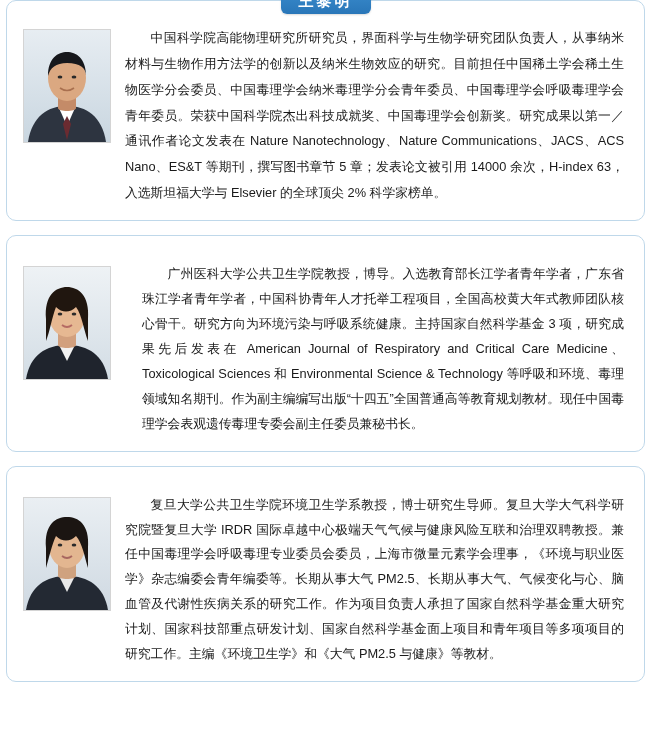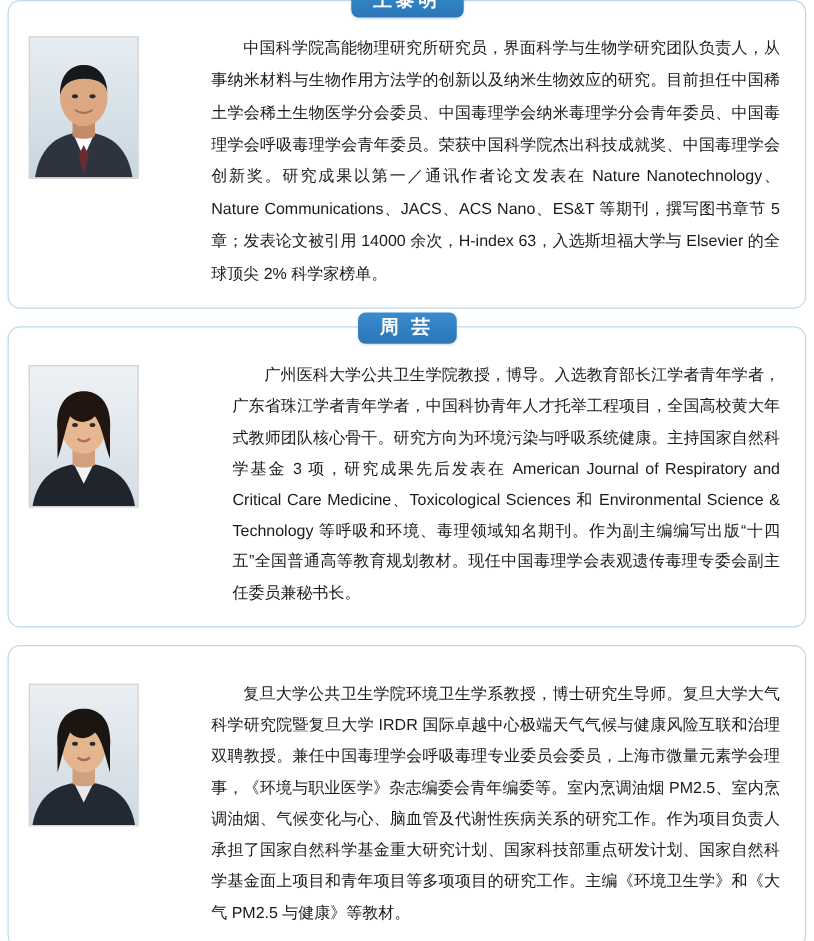--- a/index.html
+++ b/index.html
@@ -72,21 +72,20 @@
 
   .bio {
     flex: 1 1 auto;
     font-size: 12.8px;
     line-height: 1.95;
     text-align: justify;
     text-justify: inter-ideograph;
     text-indent: 2em;
     color: #1a1a1a;
     word-break: break-word;
-    margin-left: 44px;
   }
 
   
   #card-0 .card-body { padding-top: 24px; padding-bottom: 14px; }
   #card-0 .bio { line-height: 2.02; }
   #card-1 .card-body { padding-top: 26px; padding-bottom: 14px; gap: 17px; }
   #card-2 .card-body { padding-top: 26px; padding-bottom: 14px; }
 </style>
 </head>
 <body>
@@ -121,21 +120,20 @@
           <ellipse cx="36" cy="47" rx="2.4" ry="1.6" fill="#2a2a2a"></ellipse>
           <ellipse cx="50" cy="47" rx="2.4" ry="1.6" fill="#2a2a2a"></ellipse>
           <path d="M36 58 q7 5 14 0" stroke="#a9704f" stroke-width="1.6" fill="none"></path>
         </svg>
       </div>
       <div class="bio">中国科学院高能物理研究所研究员，界面科学与生物学研究团队负责人，从事纳米材料与生物作用方法学的创新以及纳米生物效应的研究。目前担任中国稀土学会稀土生物医学分会委员、中国毒理学会纳米毒理学分会青年委员、中国毒理学会呼吸毒理学会青年委员。荣获中国科学院杰出科技成就奖、中国毒理学会创新奖。研究成果以第一／通讯作者论文发表在 Nature Nanotechnology、Nature Communications、JACS、ACS Nano、ES&amp;T 等期刊，撰写图书章节 5 章；发表论文被引用 14000 余次，H-index 63，入选斯坦福大学与 Elsevier 的全球顶尖 2% 科学家榜单。</div>
     </div>
   </div>
 
   <div class="card" id="card-1">
-    <div class="name-tag">周 芸</div>
     <div class="card-body">
       <div class="photo">
         <svg viewBox="0 0 86 112" preserveAspectRatio="xMidYMid slice" aria-hidden="true">
           <defs>
             <linearGradient id="bg1" x1="0" y1="0" x2="0" y2="1">
               <stop offset="0%" stop-color="#eef2f5"></stop>
               <stop offset="100%" stop-color="#d3dde5"></stop>
             </linearGradient>
           </defs>
           <rect x="0" y="0" width="86" height="112" fill="url(#bg1)"></rect>
@@ -168,17 +166,17 @@
           <path d="M2 112 C6 88 22 78 43 78 C64 78 80 88 84 112 Z" fill="#232933"></path>
           <path d="M36 80 L43 94 L50 80 L46 76 L40 76 Z" fill="#e9e9e9"></path>
           <path d="M34 64 h18 v14 c0 4 -18 4 -18 0 Z" fill="#cfa27f"></path>
           <ellipse cx="43" cy="48" rx="18" ry="22" fill="#e3b690"></ellipse>
           <path d="M22 50 C20 26 32 19 43 19 C54 19 66 26 64 50 L64 70 C61 60 58 44 52 38 C46 44 38 44 32 38 C28 46 25 60 22 70 Z" fill="#1b1512"></path>
           <ellipse cx="36" cy="47" rx="2.3" ry="1.6" fill="#2a2a2a"></ellipse>
           <ellipse cx="50" cy="47" rx="2.3" ry="1.6" fill="#2a2a2a"></ellipse>
           <path d="M38 58 q5 4 10 0" stroke="#a8665f" stroke-width="1.8" fill="none"></path>
         </svg>
       </div>
-      <div class="bio">复旦大学公共卫生学院环境卫生学系教授，博士研究生导师。复旦大学大气科学研究院暨复旦大学 IRDR 国际卓越中心极端天气气候与健康风险互联和治理双聘教授。兼任中国毒理学会呼吸毒理专业委员会委员，上海市微量元素学会理事，《环境与职业医学》杂志编委会青年编委等。室内烹调油烟 PM2.5、室内烹调油烟、气候变化与心、脑血管及代谢性疾病关系的研究工作。作为项目负责人承担了国家自然科学基金重大研究计划、国家科技部重点研发计划、国家自然科学基金面上项目和青年项目等多项项目的研究工作。主编《环境卫生学》和《大气 PM2.5 与健康》等教材。</div>
+      <div class="bio">复旦大学公共卫生学院环境卫生学系教授，博士研究生导师。复旦大学大气科学研究院暨复旦大学 IRDR 国际卓越中心极端天气气候与健康风险互联和治理双聘教授。兼任中国毒理学会呼吸毒理专业委员会委员，上海市微量元素学会理事，《环境与职业医学》杂志编委会青年编委等。长期从事大气 PM2.5、长期从事大气、气候变化与心、脑血管及代谢性疾病关系的研究工作。作为项目负责人承担了国家自然科学基金重大研究计划、国家科技部重点研发计划、国家自然科学基金面上项目和青年项目等多项项目的研究工作。主编《环境卫生学》和《大气 PM2.5 与健康》等教材。</div>
     </div>
   </div>
 
 </div>
 
 </body></html>

